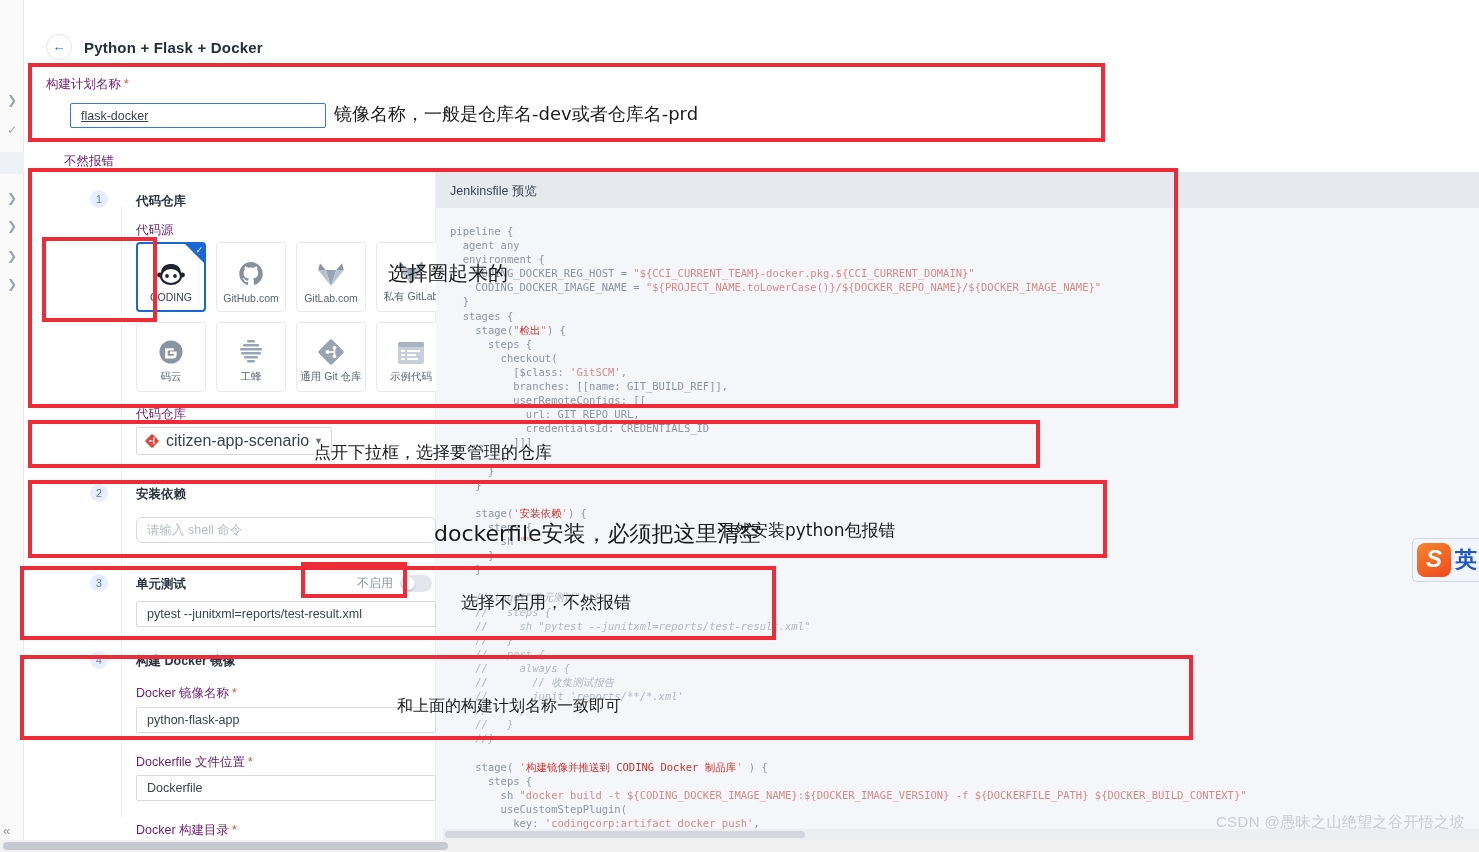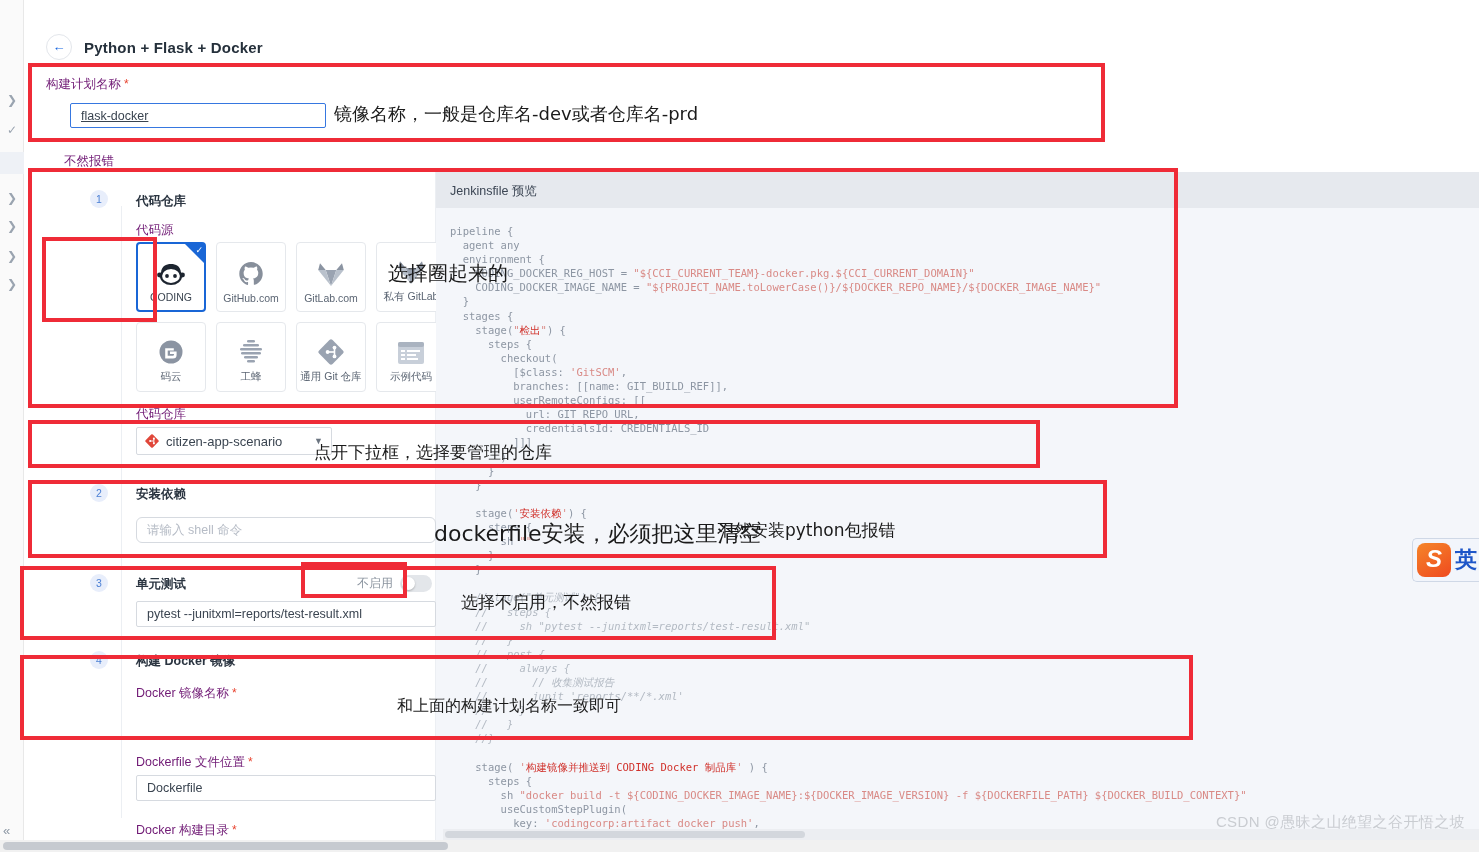--- a/index.html
+++ b/index.html
@@ -109,21 +109,21 @@
     color:#fff; font-size:9px;
   }
   .glyph { margin-bottom:5px; }
 
   
   .selbox {
     position:absolute; width:196px; height:28px; border:1px solid #d6dae0;
     background:#fff; border-radius:2px; display:flex; align-items:center;
     padding:0 8px; cursor:pointer;
   }
-  .selbox .sval { font-size:13px; color:#3a4450; margin-left:7px; }
+  .selbox .sval { font-size:16px; color:#3a4450; margin-left:7px; }
   .caret { margin-left:auto; color:#6b7480; font-size:9px; }
 
   
   .toggle-wrap { position:absolute; display:flex; align-items:center; gap:7px;margin-left:8px; }
   .toggle-wrap .tlabel { font-size:12px; color:#8b949f; }
   .switch {
     width:32px; height:17px; border-radius:9px; background:#e3e6ea;
     position:relative; cursor:pointer;
   }
   .switch .knob {
@@ -343,20 +343,21 @@
           </span>
       </div>
       <input class="fld" style="position: absolute; left: 90px; top: 429px; width: 300px;" value="pytest --junitxml=reports/test-result.xml">
 
       <div class="stepnum" style="left:44px;top:479px">4</div>
       <div class="steptitle" style="left:90px;top:481px">构建 Docker 镜像</div>
 
       <div style="position:absolute;left:90px;top:511px">
         <span class="flabel">Docker 镜像名称</span><span class="req">*</span>
       </div>
+      <input class="fld" style="position: absolute; left: 90px; top: 535px; width: 300px;" value="python-flask-app">
 
       <div style="position:absolute;left:90px;top:580px">
         <span class="flabel">Dockerfile 文件位置</span><span class="req">*</span>
       </div>
       <input class="fld" style="position: absolute; left: 90px; top: 603px; width: 300px;" value="Dockerfile">
 
       <div style="position:absolute;left:90px;top:648px">
         <span class="flabel">Docker 构建目录</span><span class="req">*</span>
       </div>
     </div>

